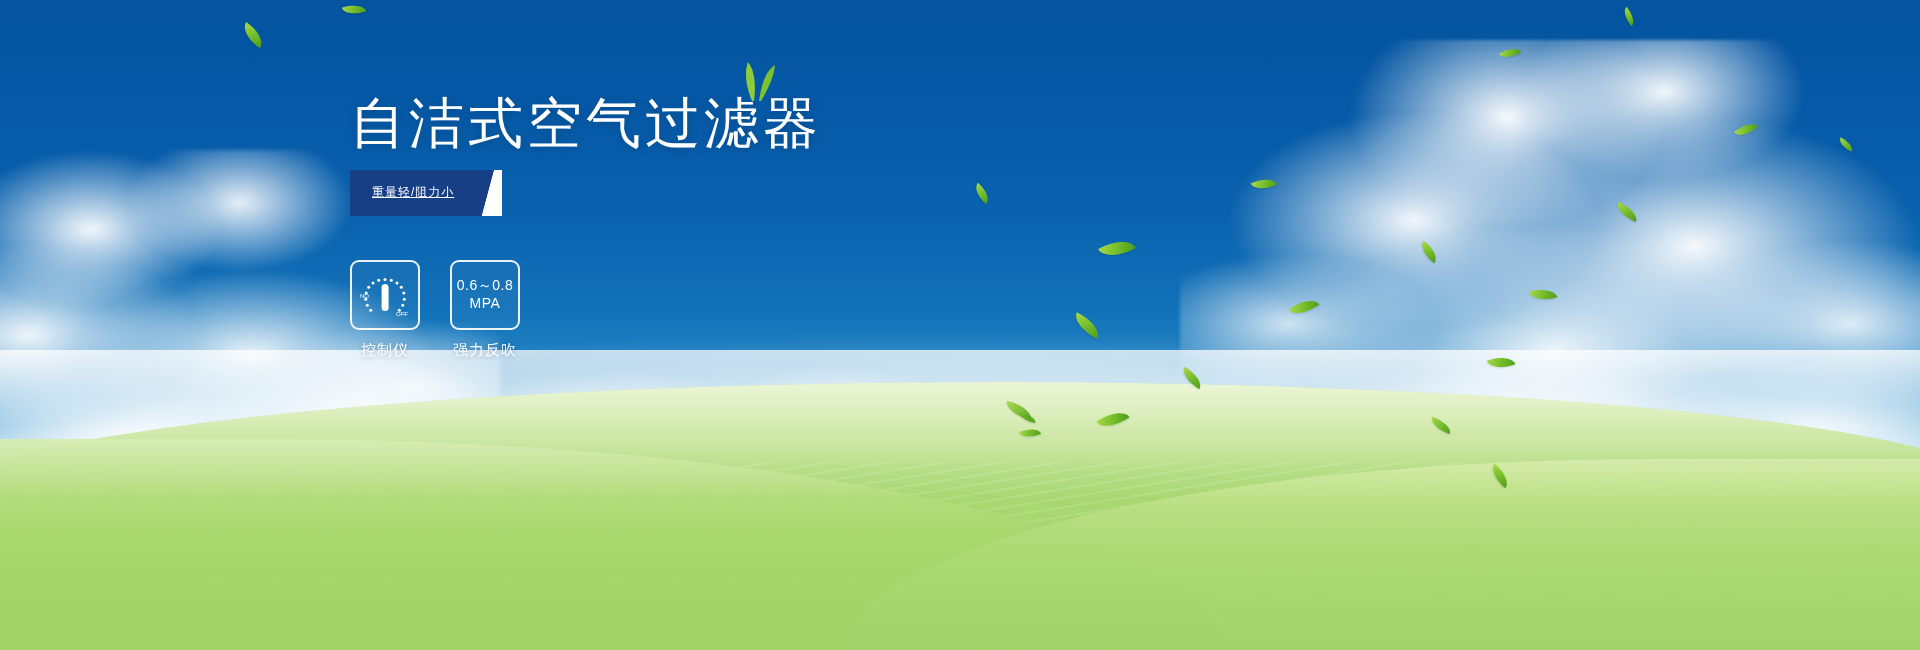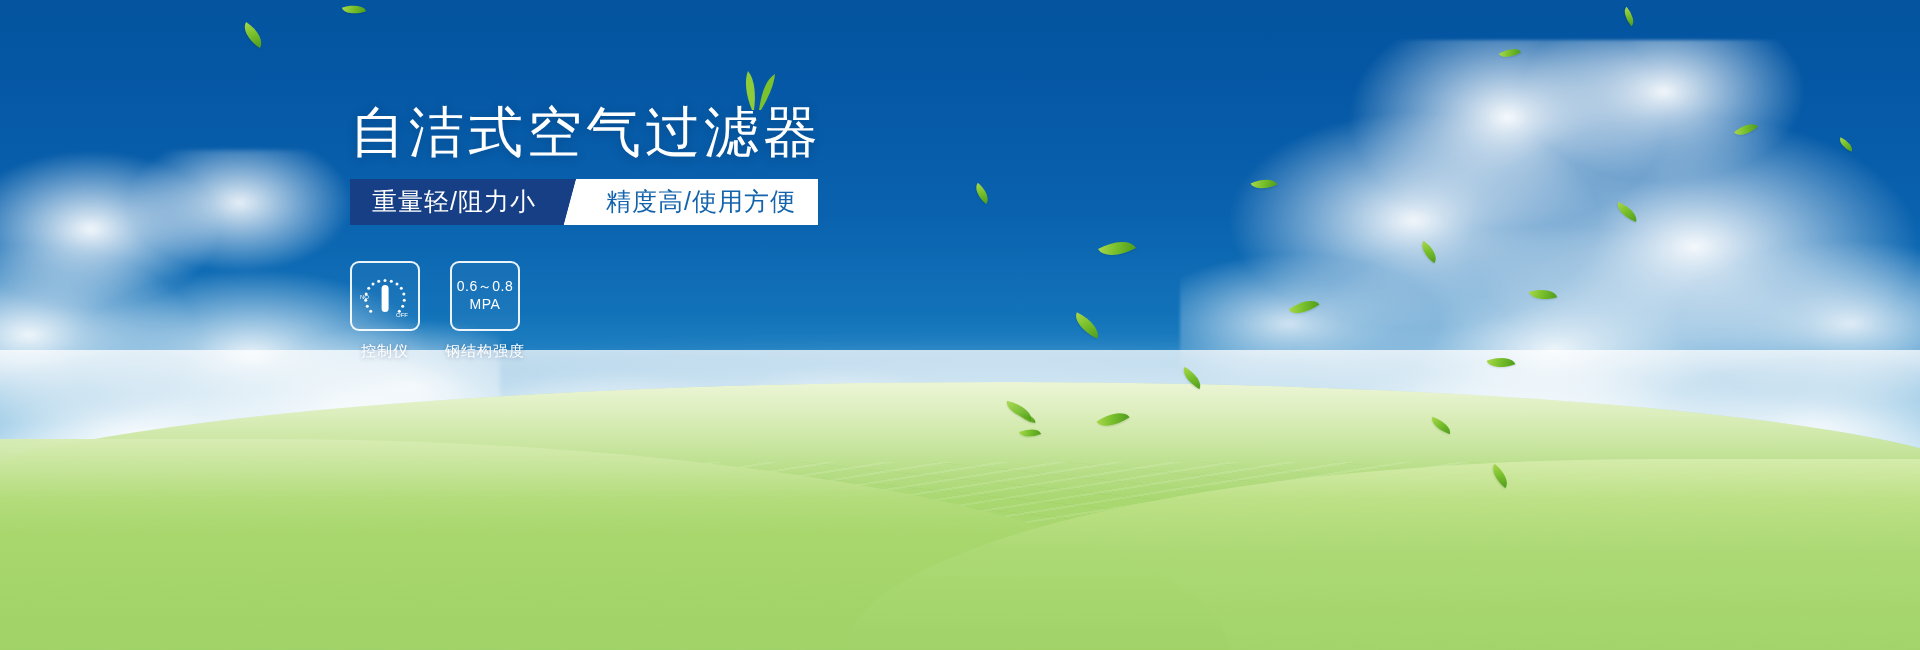--- a/index.html
+++ b/index.html
@@ -105,43 +105,43 @@
   }
 
   
   .leaf{ position:absolute;
     background:linear-gradient(125deg,#a9d84a 0%,#78bf2c 48%,#4f9c1c 100%);
     border-radius:0 100% 0 100%;
     box-shadow:0 1px 2px rgba(0,0,0,.12);
   }
 
   
-  .content{ position:absolute; left:350px; top:104px; width:700px; }
+  .content{ position:absolute; left:350px; top:95px; width:700px; }
 
   .title{
     font-size:55px; line-height:1.05; color:#fff; letter-spacing:4px;
     font-weight:400; text-shadow:0 2px 10px rgba(0,40,90,.35);
     white-space:nowrap;
   }
   .title-wrap{ position:relative; display:inline-block; }
   .sprout{ position:absolute; right:42px; top:-34px; width:48px; height:40px; }
 
   .badges{ display:flex; margin-top:17px; height:46px; }
   .badge{
     display:flex; align-items:center; justify-content:center;
-    font-size:25px; letter-spacing:1px; padding:0 22px; white-space:nowrap;
+    font-size:12px; letter-spacing:1px; padding:0 22px; white-space:nowrap;text-decoration:underline;
   }
   .badge-dark{ background:#173f85; color:#fff; }
   .badge-light{ background:#fff; color:#1463ad; }
   .badge-sep{
     width:26px; background:linear-gradient(105deg,#173f85 0 46%,#fff 48% 100%);
   }
 
   .features{ display:flex; margin-top:36px; gap:30px; }
-  .feature{ width:70px; display:flex; flex-direction:column; align-items:center; }
+  .feature{ width:70px; display:flex; flex-direction:column; align-items:center;margin-top:8px; }
   .feat-box{
     width:70px; height:70px; border:2px solid rgba(255,255,255,.92);
     border-radius:9px; display:flex; flex-direction:column;
     align-items:center; justify-content:center; color:#fff;
     background:rgba(255,255,255,.04);
   }
   .feat-text{ font-size:14px; line-height:1.25; text-align:center; letter-spacing:.5px; }
   .feat-label{
     margin-top:11px; color:#fff; font-size:15px; letter-spacing:1px;
     white-space:nowrap; text-shadow:0 1px 4px rgba(0,40,90,.3);
@@ -196,21 +196,20 @@
       <svg class="sprout" viewBox="0 0 48 40">
         <path d="M20 40 C14 26 12 10 16 1 C23 9 24 26 22 40 Z" fill="#8fcc3a"></path>
         <path d="M27 40 C29 26 33 10 43 4 C42 16 35 30 29 40 Z" fill="#7cc22f"></path>
       </svg>
       <div class="title">自洁式空气过滤器</div>
     </div>
 
     <div class="badges">
       <div class="badge badge-dark">重量轻/阻力小</div>
       <div class="badge-sep"></div>
-      <div class="badge badge-light">精度高/使用方便</div>
     </div>
 
     <div class="features">
 
       <div class="feature">
         <div class="feat-box">
           <svg width="54" height="50" viewBox="0 0 54 50">
             <g fill="#fff">
               <circle cx="27" cy="9.5" r="1.5"></circle>
                 <circle cx="33.3" cy="10.3" r="1.5"></circle>
@@ -236,21 +235,21 @@
         <div class="feat-label">控制仪</div>
       </div>
 
       <div class="feature">
         <div class="feat-box">
           <div class="feat-text">
               <div>0.6～0.8</div>
               <div>MPA</div>
             </div>
         </div>
-        <div class="feat-label">钢结构强度</div>
+        <div class="feat-label">强力反吹</div>
       </div>
 
 
 
 
     </div>
   </div>
 </div>
 
 </body></html>

